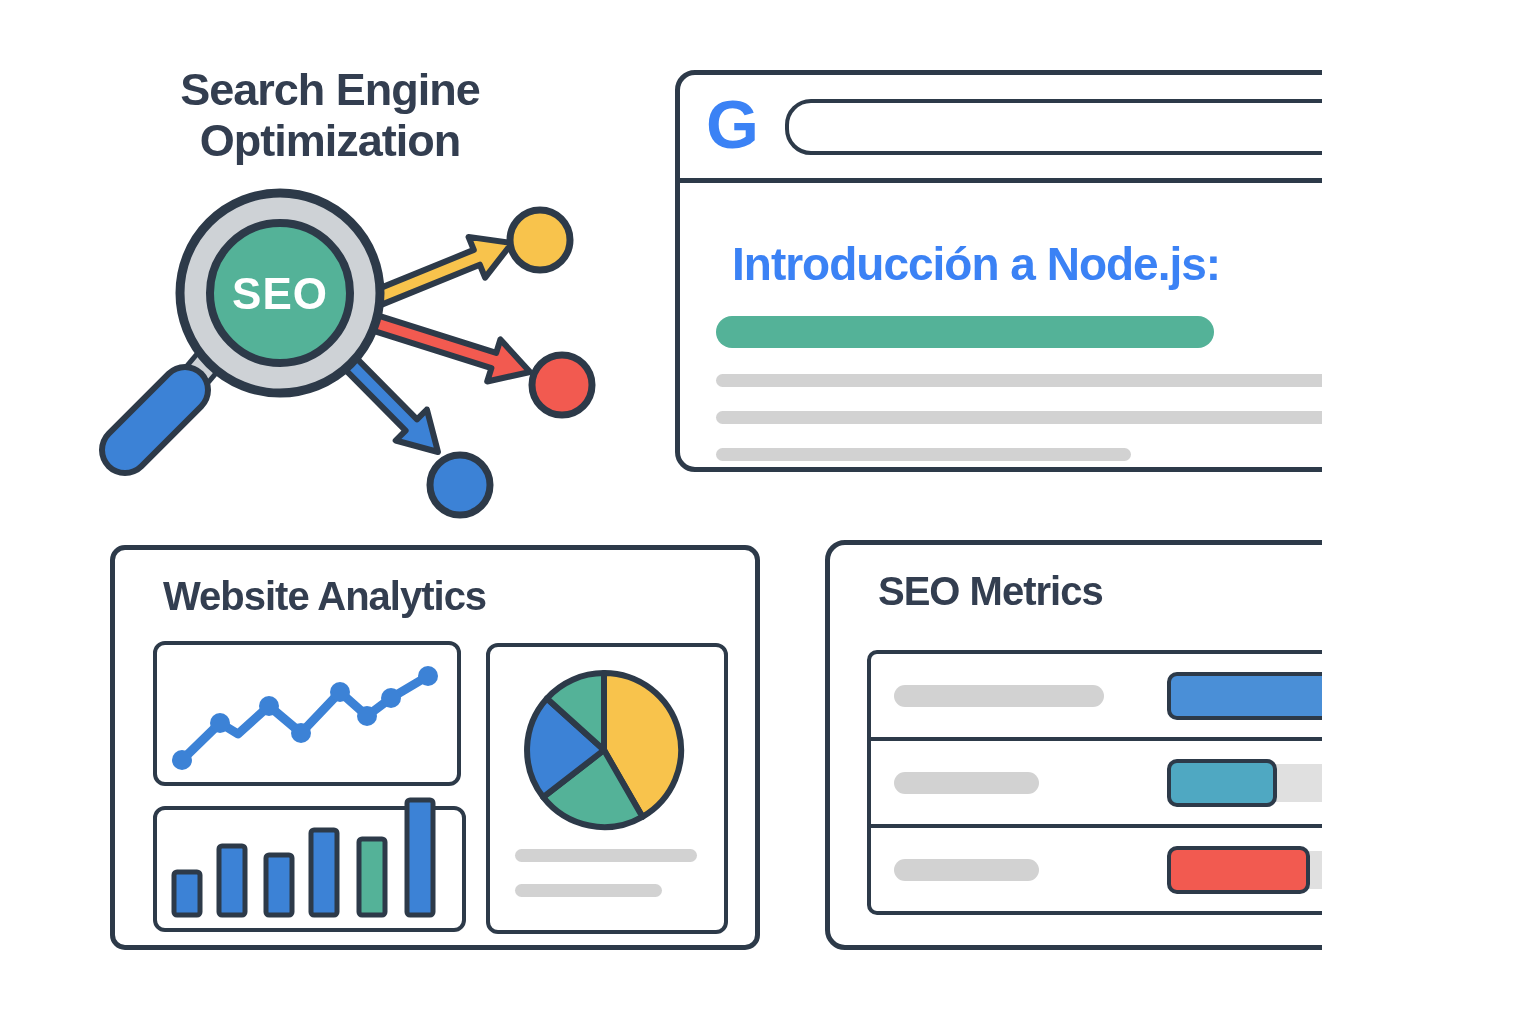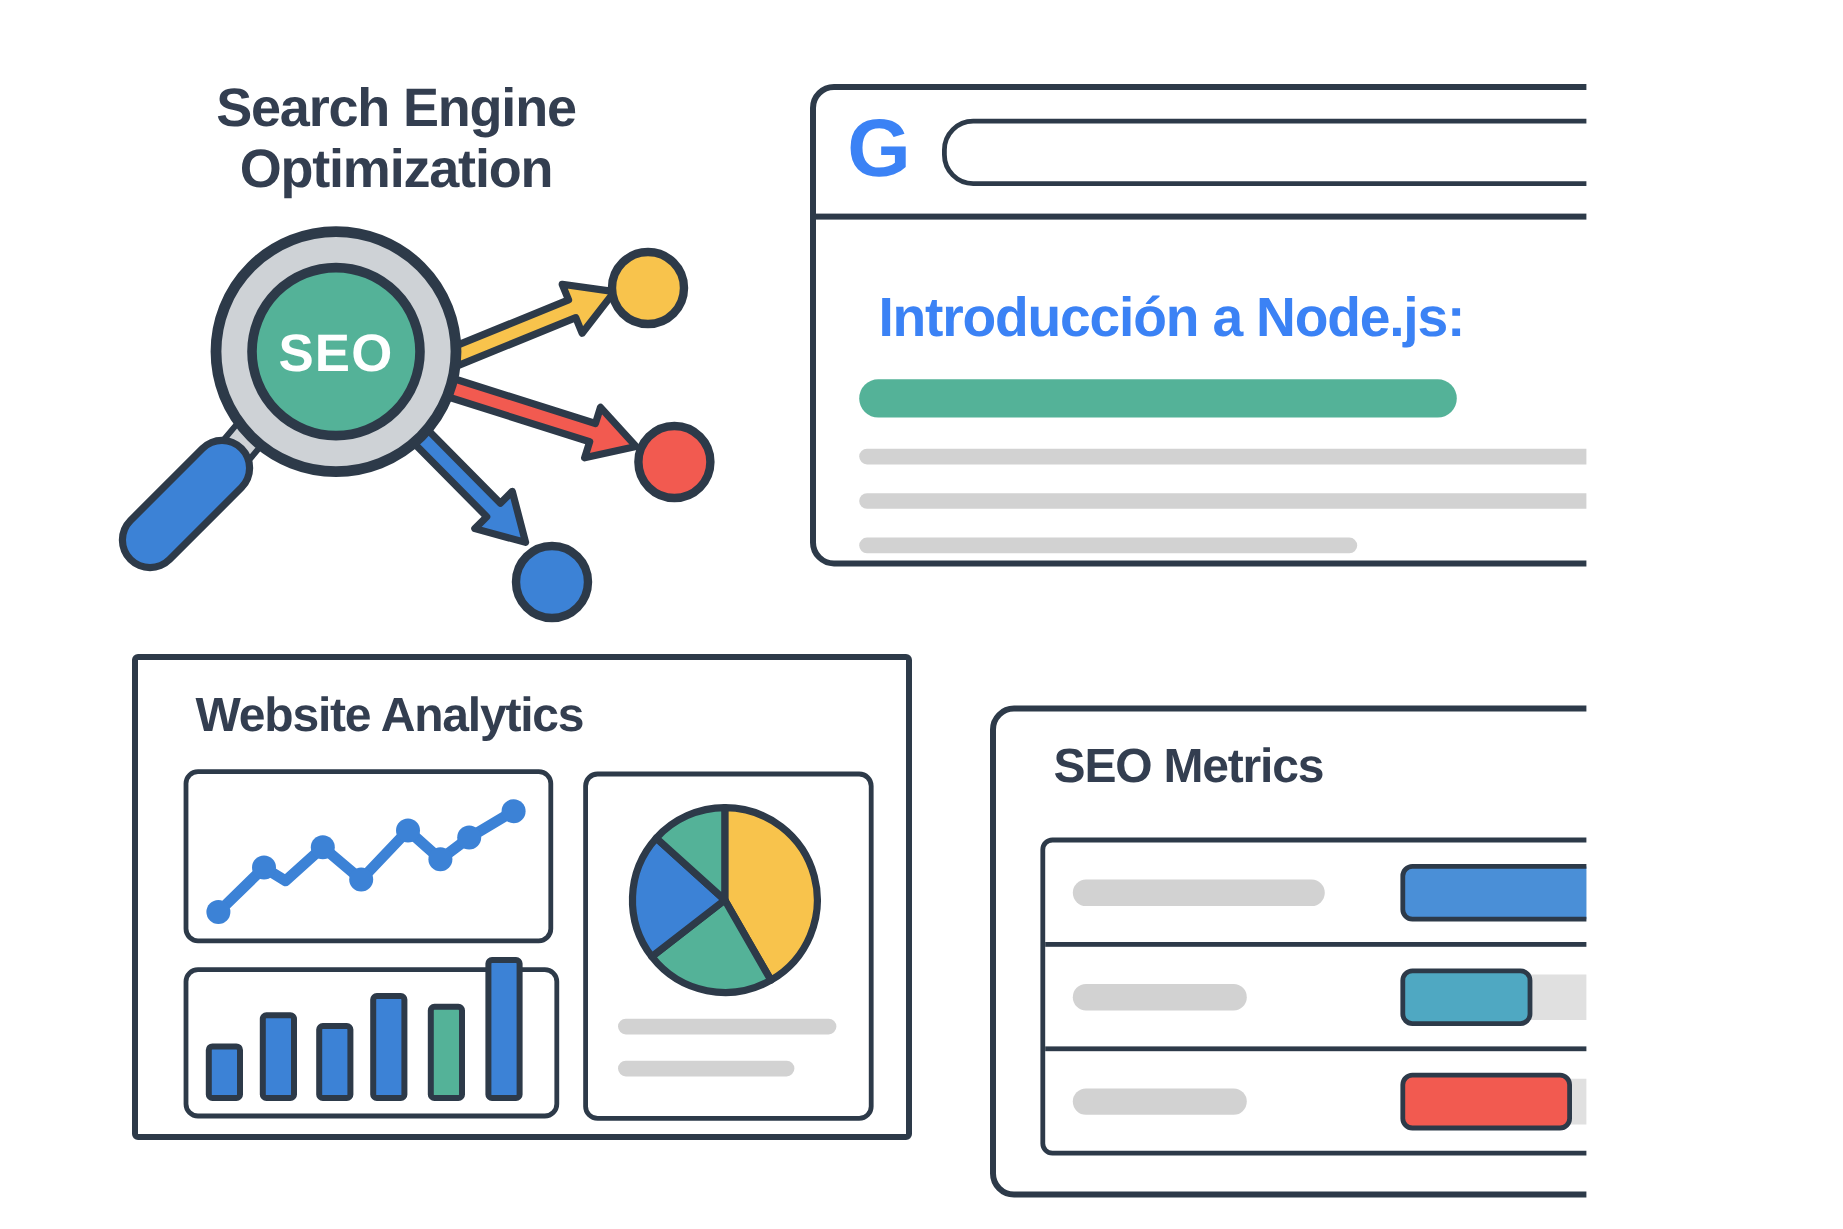--- a/index.html
+++ b/index.html
@@ -38,21 +38,21 @@
     margin-top:25px;width:498px;height:32px;border-radius:16px;background:var(--teal);
   }
   .gray-line{height:13px;border-radius:7px;background:var(--placeholder_gray);}
   .rl1{margin-top:26px;width:666px;}
   .rl2{margin-top:24px;width:666px;}
   .rl3{margin-top:24px;width:415px;}
 
   
   .analytics-card{
     position:absolute;left:110px;top:545px;width:650px;height:405px;
-    border:5px solid var(--outline);border-radius:5px;background:#fff;box-sizing:border-box;
+    border:5px solid var(--outline);border-radius:15px;background:#fff;box-sizing:border-box;
   }
   .card-heading{
     position:absolute;left:48px;top:24px;margin:0;
     font-size:40px;font-weight:bold;letter-spacing:-1px;color:var(--heading_text);
   }
   .line-box{
     position:absolute;left:38px;top:91px;width:300px;height:137px;
     border:4px solid var(--outline);border-radius:12px;box-sizing:content-box;
   }
   .line-box svg{width:300px;height:137px;display:block;overflow:visible;}
@@ -66,21 +66,21 @@
     border:4px solid var(--outline);border-radius:12px;
   }
   .pie-box svg{width:234px;height:283px;display:block;}
   .pie-line{position:absolute;height:13px;border-radius:7px;background:var(--placeholder_gray);}
   .pl1{left:25px;top:202px;width:182px;}
   .pl2{left:25px;top:237px;width:147px;}
 
   
   .metrics-card{
     position:absolute;left:825px;top:540px;width:620px;height:410px;
-    border:5px solid var(--outline);border-radius:20px;background:#fff;box-sizing:border-box;margin-top:48px;
+    border:5px solid var(--outline);border-radius:20px;background:#fff;box-sizing:border-box;
   }
   .metrics-table{
     position:absolute;left:37px;top:105px;width:548px;height:265px;
     border:4px solid var(--outline);border-radius:10px;box-sizing:border-box;
     display:flex;flex-direction:column;overflow:visible;
   }
   .m-row{flex:1;position:relative;}
   .m-row + .m-row{border-top:4px solid var(--outline);}
   .m-label{
     position:absolute;left:23px;top:50%;transform:translateY(-50%);

